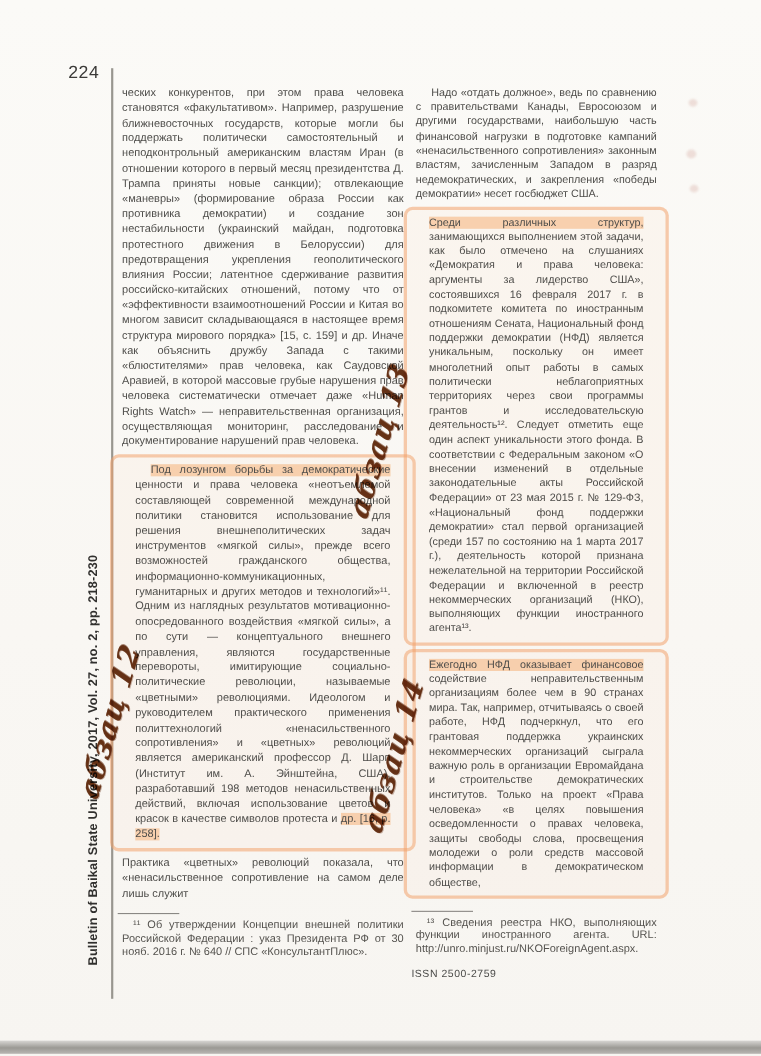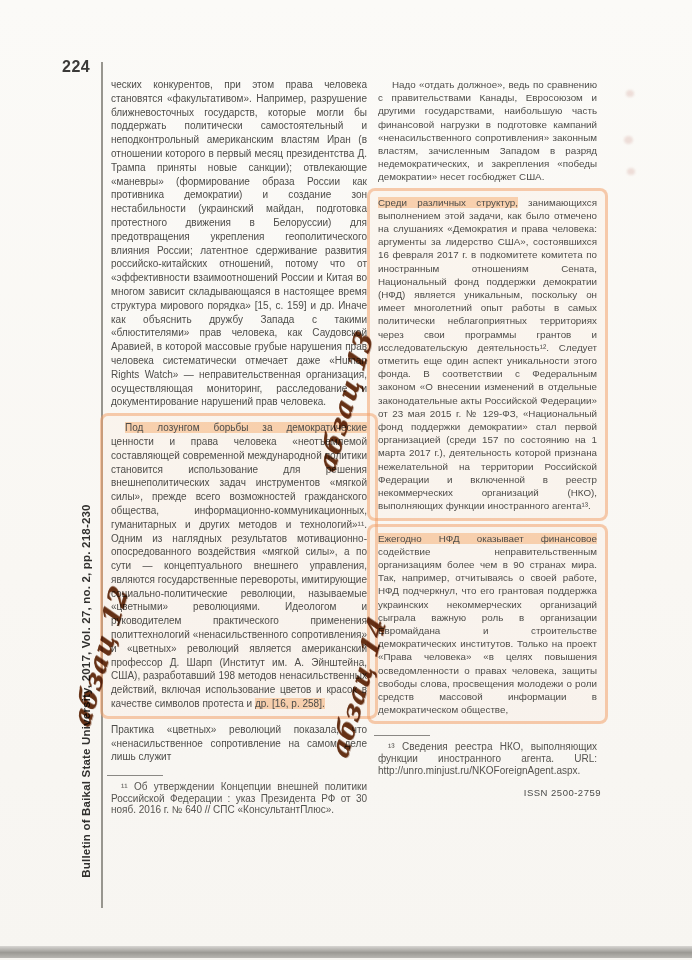--- a/index.html
+++ b/index.html
@@ -4,46 +4,46 @@
 <style>
   html,body{margin:0;padding:0;}
   body{
     width:692px;height:960px;position:relative;overflow:hidden;
     background:#fbfaf8;
     font-family:"Liberation Sans", sans-serif;
   }
   .page{position:absolute;inset:0;background:linear-gradient(180deg,#fbfaf7 0%,#f9f7f3 60%,#f7f5f1 100%);}
   .pagenum{
     position:absolute;left:62px;top:58px;
-    font-size:16px;font-weight:bold;color:#3b3a38;letter-spacing:.5px;
+    font-size:16px;font-weight:normal;color:#3b3a38;letter-spacing:.5px;
   }
   .vrule{position:absolute;left:101px;top:62px;width:2px;height:846px;background:#98968f;}
   .sidebar{
     position:absolute;left:-104px;top:682px;width:385px;height:18px;
     transform:rotate(-90deg);
     font-size:11.5px;font-weight:bold;color:#31302e;letter-spacing:.2px;
     white-space:nowrap;text-align:center;
   }
   .col{position:absolute;top:74px;color:#4e4d4a;text-align:justify;}
   .col p{margin:4px;}
   .col.left{left:107px;width:264px;font-size:10px;line-height:13.8px;}
   .col.right{left:374px;width:227px;font-size:9.8px;line-height:13.2px;}
   .indent{text-indent:14px;}
   .noindent{text-indent:0;}
   .hlbox{
     border:3px solid rgba(242,158,101,.5);
     border-radius:8px;
     margin:3px -7px 3px -7px;
-    padding:1px 4px;
+    padding:1px 16px;
     background:rgba(250,210,170,.08);
   }
   .hlstart{background:rgba(245,172,110,.5);}
   .fnsep{width:56px;border-top:1px solid #8a8884;margin:11px 0 5px 0;}
   .footnote{font-size:10px;line-height:11.6px;color:#55534f;text-indent:10px;}
-  .issn{margin-top:10px;font-size:9.5px;color:#4a4a48;text-align:right;letter-spacing:.5px;}
+  .issn{margin-top:10px;font-size:9.5px;color:#4a4a48;text-align:left;letter-spacing:.5px;}
   .ann{
     position:absolute;width:170px;height:34px;
     transform:rotate(-74deg) skewX(-8deg);
     font-family:"DejaVu Serif", serif;font-style:italic;font-weight:700;
     font-size:26px;letter-spacing:1px;white-space:nowrap;
     color:rgba(99,44,15,.9);
     text-shadow:1px 0 0 rgba(99,44,15,.55),0 1px 0 rgba(99,44,15,.35);
     mix-blend-mode:multiply;
   }
   .smudge{

